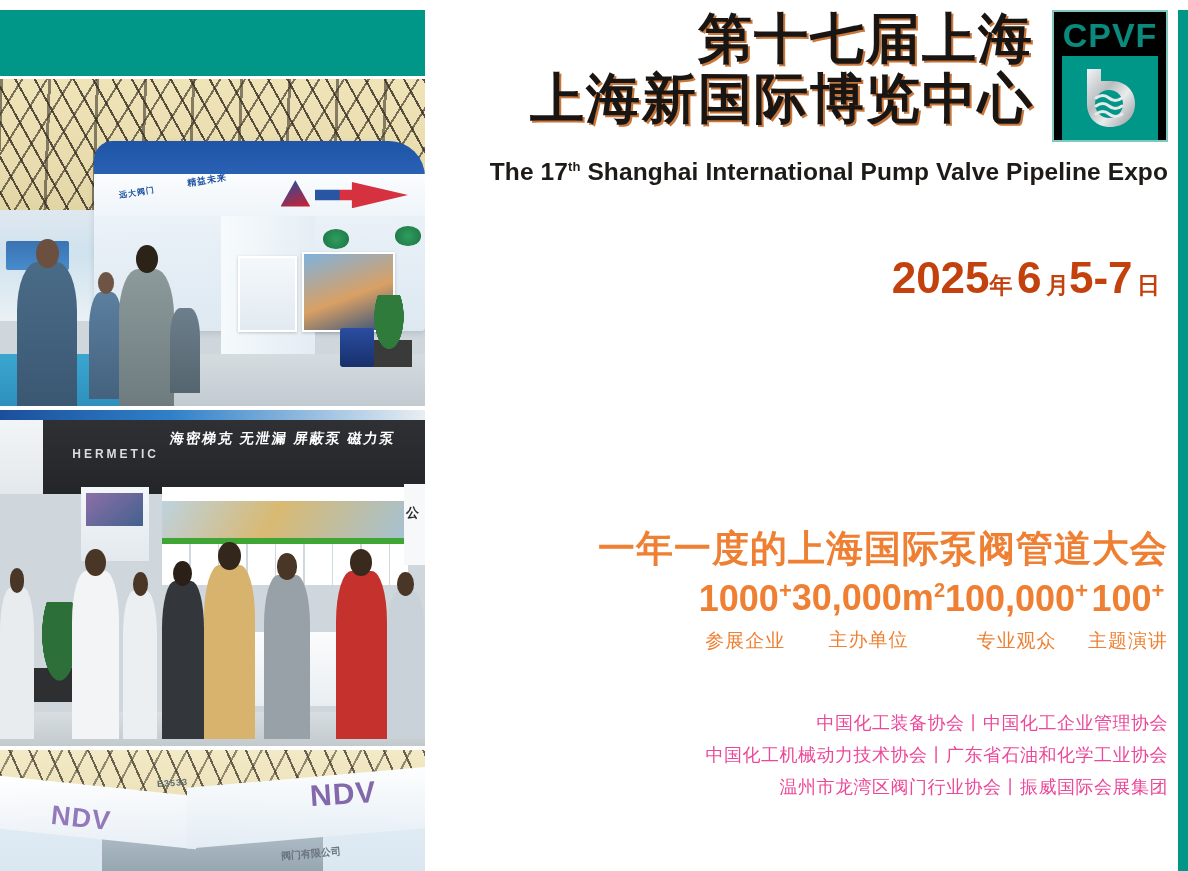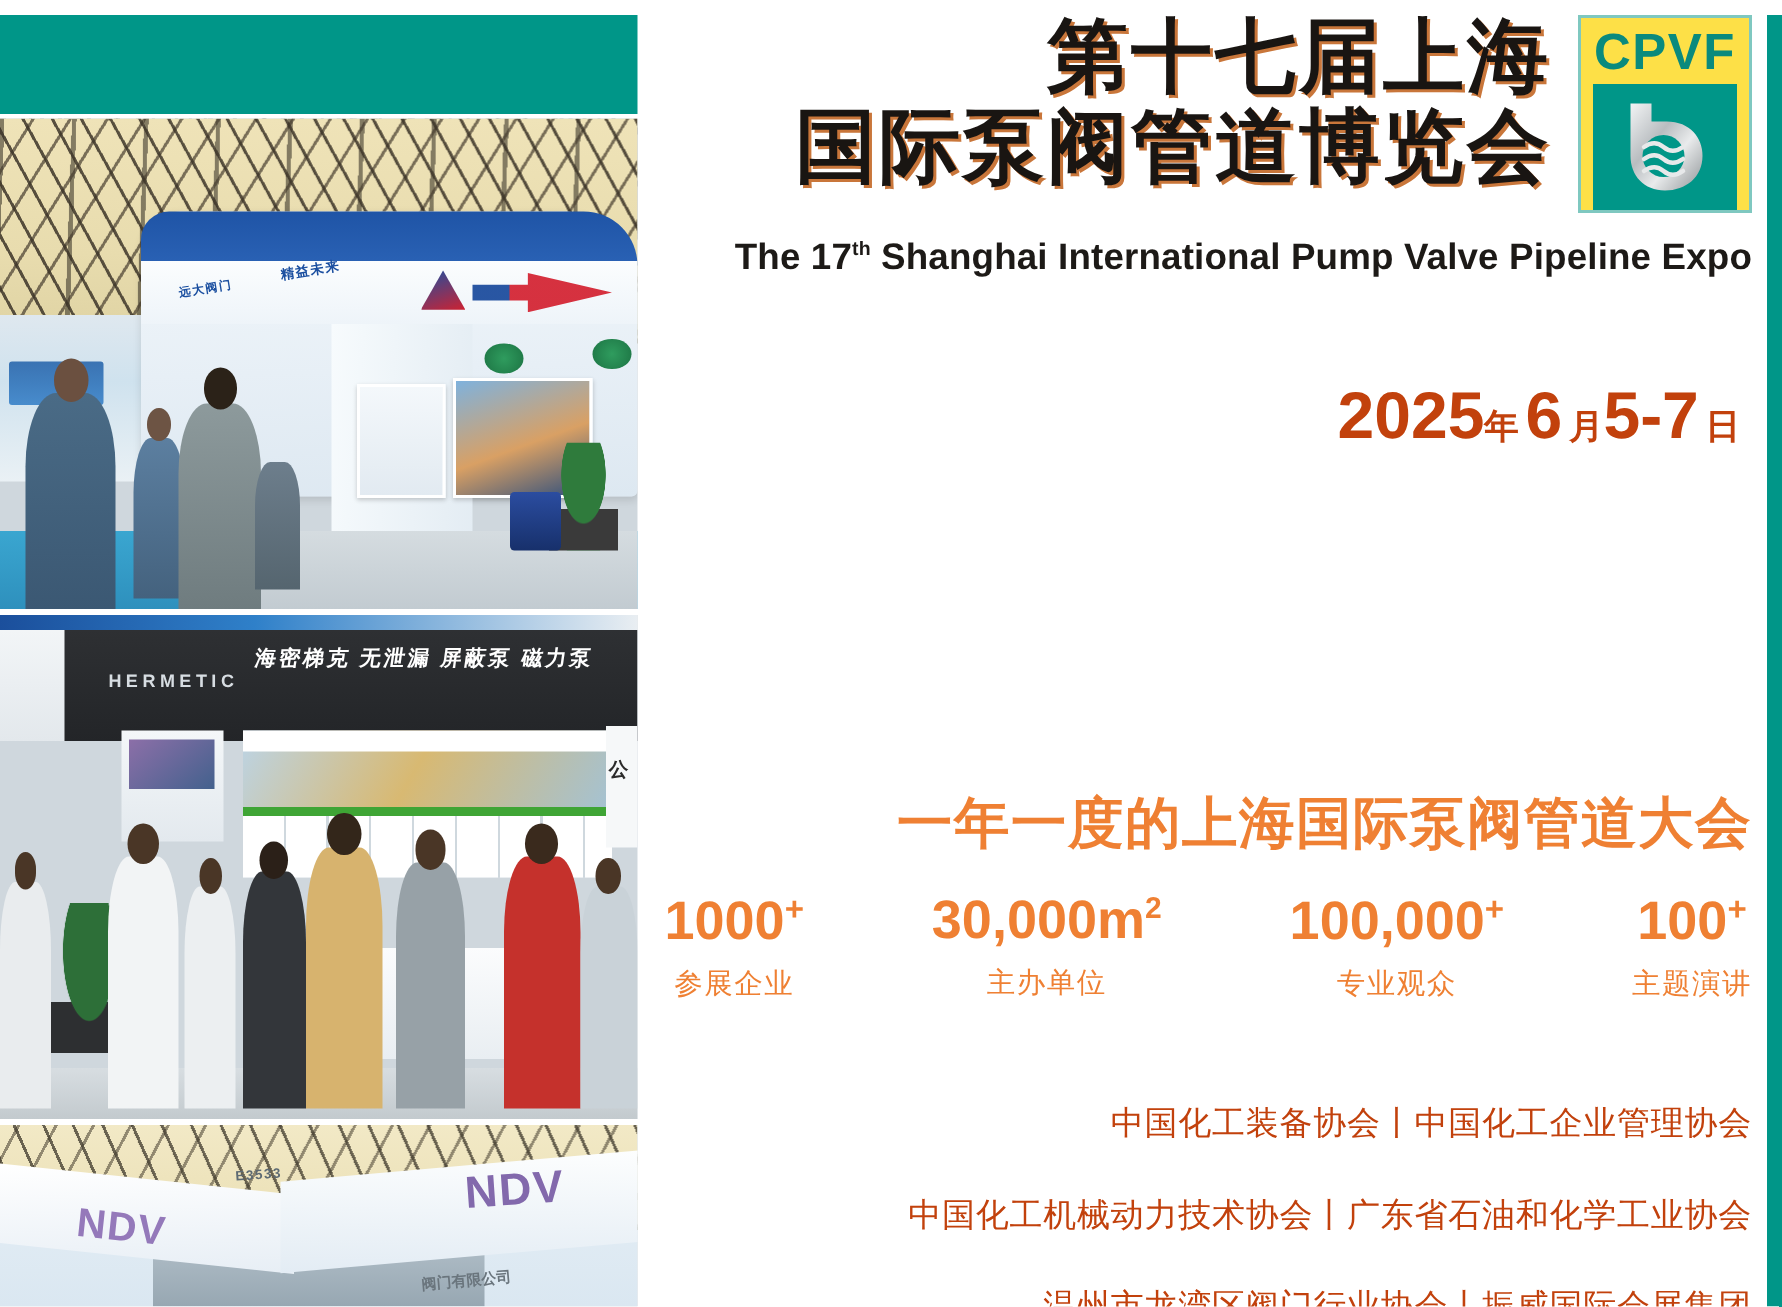--- a/index.html
+++ b/index.html
@@ -157,54 +157,54 @@
 
   .rail{position:absolute;right:0;top:10px;width:10px;height:861px;background:#009688;}
 
   .title-row{position:absolute;left:0;top:8px;width:743px;display:flex;
     justify-content:flex-end;align-items:flex-start;gap:18px;}
   .title-cn{text-align:right;font-weight:bold;color:#191512;
     font-size:54px;line-height:1.12;letter-spacing:2px;
     text-shadow:2px 2px 0 #c9763a;}
   .title-cn div{white-space:nowrap;}
 
-  .logo{width:116px;height:132px;background:#fde047;border:2px solid #7fc8c0;
+  .logo{width:116px;height:132px;background:#000000;border:2px solid #7fc8c0;
     box-sizing:border-box;padding:6px 8px 8px 8px;flex:0 0 auto;margin-top:2px;}
   .logo-word{font-size:34px;font-weight:bold;color:#0a8a7d;letter-spacing:1px;
     line-height:1;text-align:center;font-family:"Liberation Sans",sans-serif;}
   .logo-mark{margin-top:4px;height:84px;background:#009688;position:relative;overflow:hidden;}
   .logo-mark svg{position:absolute;left:50%;top:50%;transform:translate(-50%,-50%);}
 
   .subtitle{position:absolute;right:20px;top:158px;font-size:24.5px;font-weight:bold;
     color:#1d1a17;letter-spacing:.1px;white-space:nowrap;}
   .subtitle sup{font-size:13px;vertical-align:super;}
 
   .date-line{position:absolute;right:28px;top:253px;white-space:nowrap;
     color:#c2410c;font-weight:bold;}
   .d-big{font-size:44px;letter-spacing:0px;}
   .d-sm{font-size:23px;}
   .venue{position:absolute;right:28px;top:314px;color:#0a9e8e;font-size:25px;
     letter-spacing:3px;}
 
   .headline{position:absolute;right:20px;top:524px;color:#ef8033;
     font-size:37px;font-weight:bold;letter-spacing:1px;white-space:nowrap;}
 
-  .stats{position:absolute;left:18px;top:595px;width:725px;display:flex;
-    justify-content:space-between;align-items:flex-start;}
+  .stats{position:absolute;left:18px;top:580px;width:725px;display:flex;
+    justify-content:flex-end;align-items:flex-start;}
   .stat{text-align:center;color:#ef8033;}
   .stat .num{font-size:36px;font-weight:bold;line-height:1;white-space:nowrap;}
   .stat .num sup{font-size:20px;vertical-align:super;}
   .stat .num .plus{font-size:22px;vertical-align:super;}
   .stat .lbl{font-size:19px;margin-top:11px;letter-spacing:1px;}
 
   .org{position:absolute;right:20px;top:703px;text-align:right;}
   .org-head{font-size:17px;font-weight:bold;color:#1b1b1b;letter-spacing:1px;
     display:flex;align-items:center;justify-content:flex-end;gap:7px;}
   .org-sq{width:13px;height:13px;background:#009688;display:inline-block;}
-  .org-line{font-size:22px;color:#c2410c;margin-top:31px;letter-spacing:.5px;
+  .org-line{font-size:18px;color:#ec4899;margin-top:8px;letter-spacing:.5px;
     white-space:nowrap;}
 </style>
 </head>
 <body>
 
 <div class="left-col">
 
   <div class="teal-block"></div>
 
   <div class="photo photo-1">
@@ -278,21 +278,21 @@
   </div>
 </div>
 
 <div class="right-col">
 
   <div class="rail"></div>
 
   <div class="title-row">
     <div class="title-cn">
       <div>第十七届上海</div>
-      <div>国际泵阀管道博览会</div>
+      <div>上海新国际博览中心</div>
     </div>
 
     <div class="logo">
       <div class="logo-word">CPVF</div>
       <div class="logo-mark">
         <svg width="74" height="74" viewBox="0 0 74 74" aria-hidden="true">
           <defs>
             <linearGradient id="sil" x1="0" y1="0" x2="1" y2="1">
               <stop offset="0%" stop-color="#f2f4f5"></stop>
               <stop offset="38%" stop-color="#b9bdc0"></stop>

